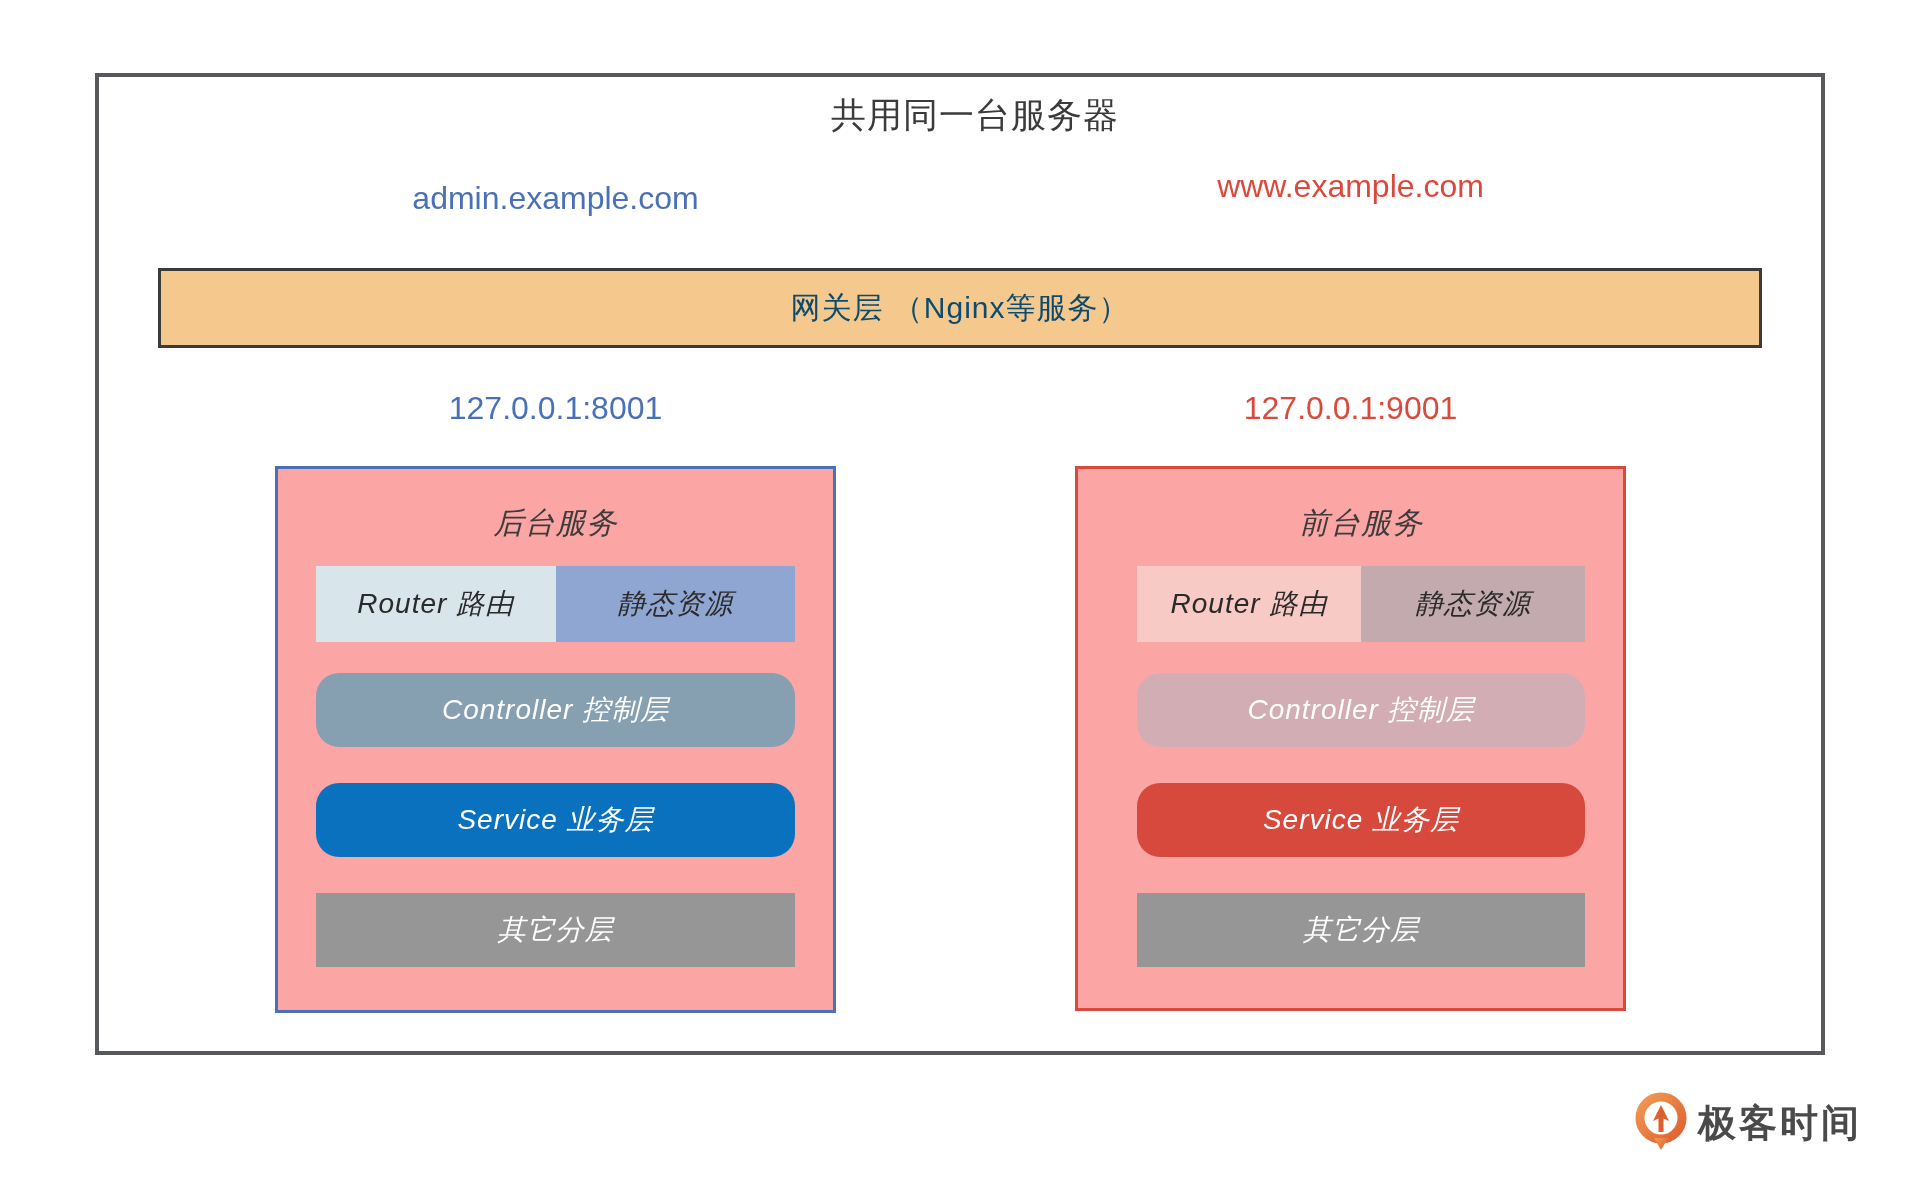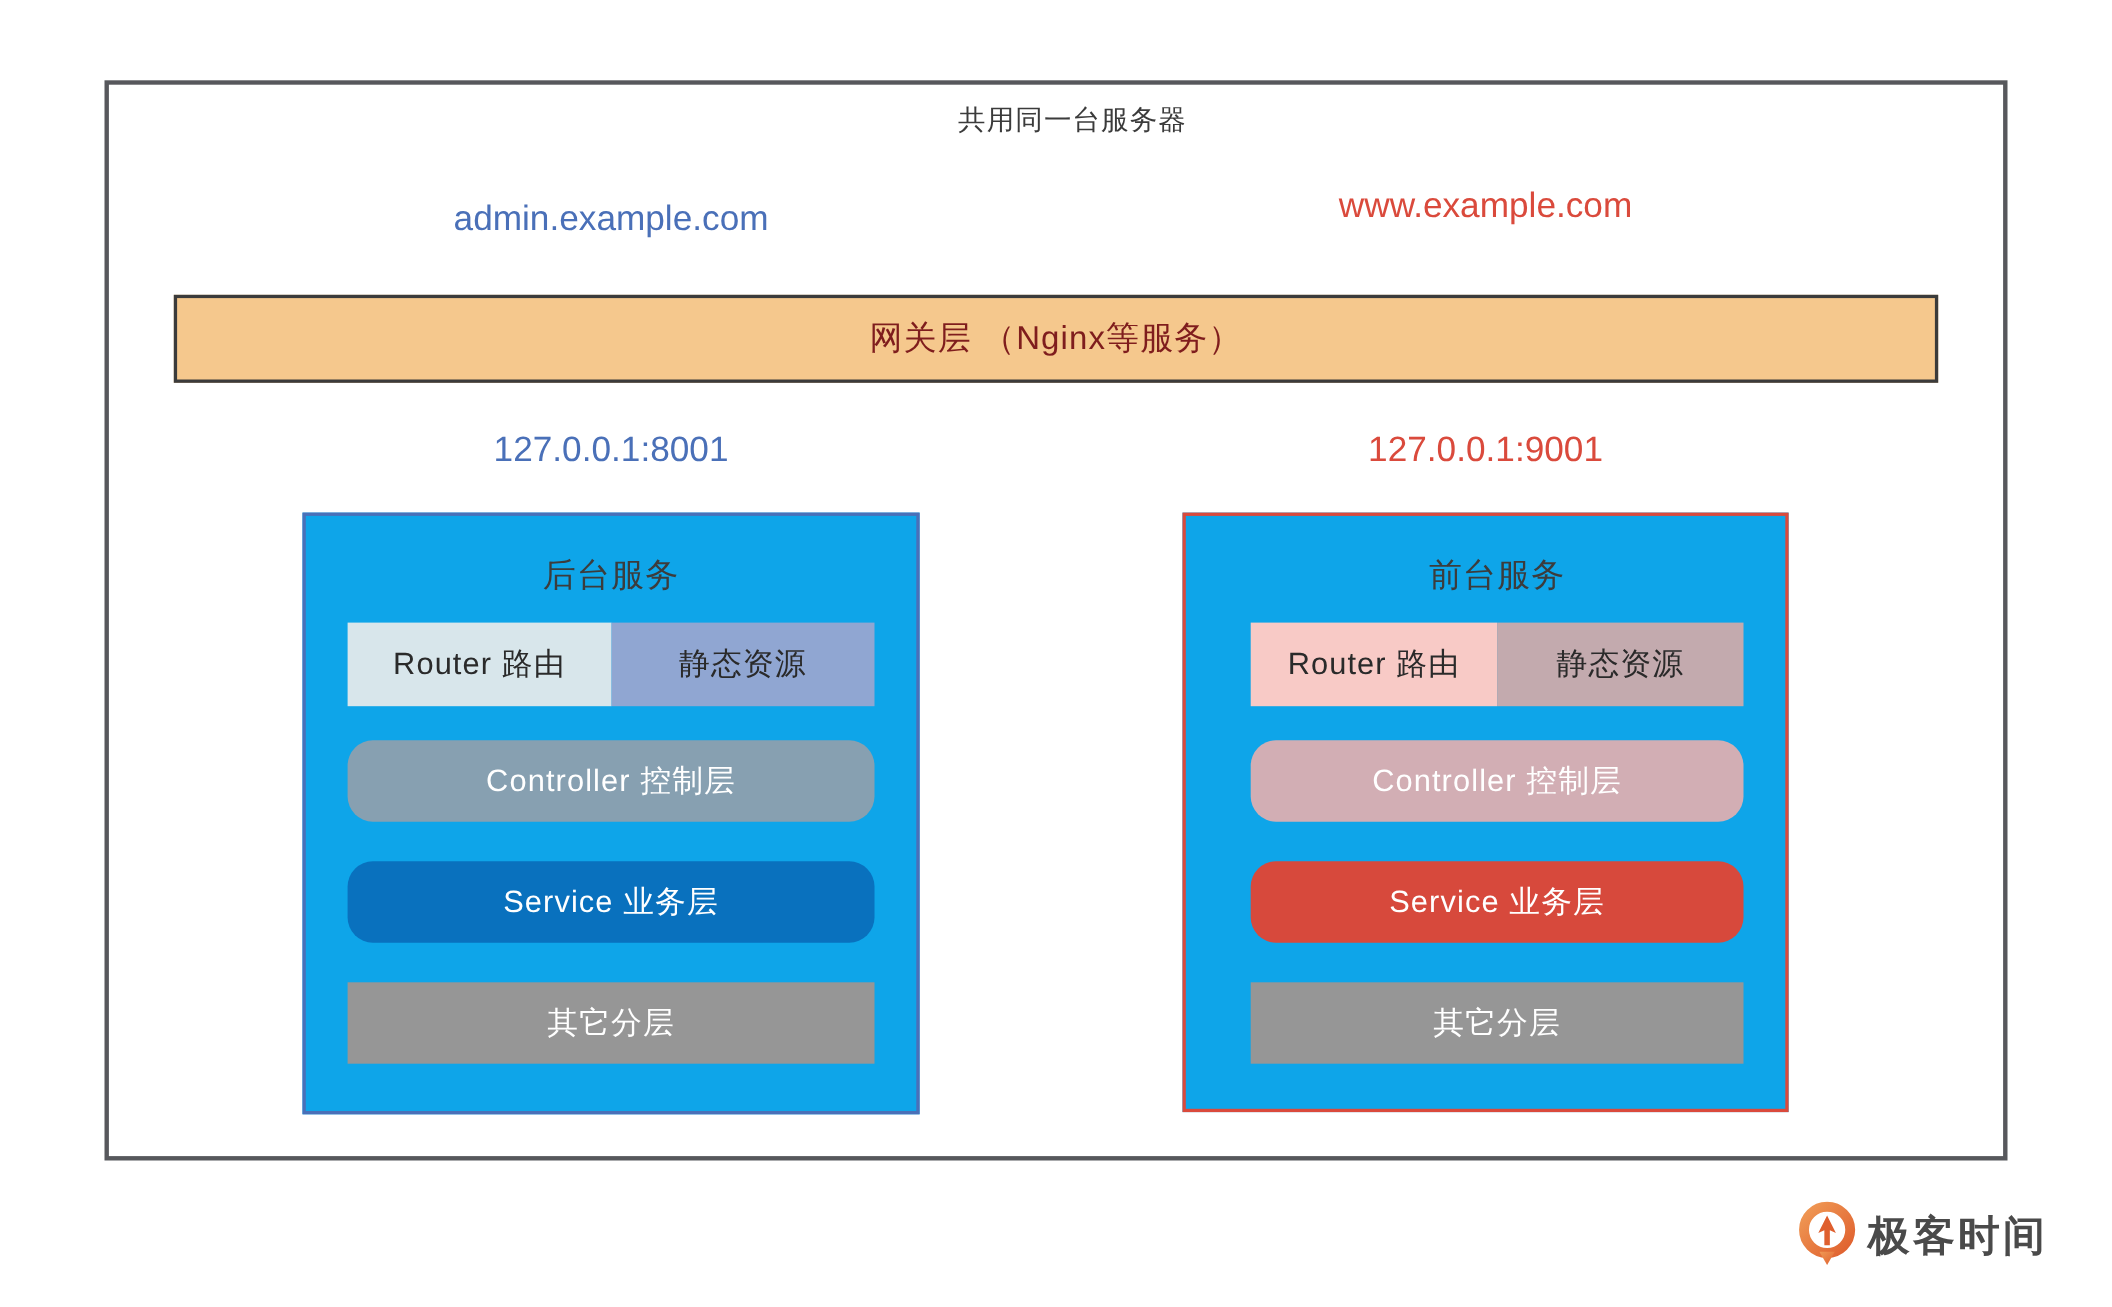--- a/index.html
+++ b/index.html
@@ -4,34 +4,34 @@
 <style>
   html,body{margin:0;padding:0;background:#ffffff;}
   .canvas{
     position:relative;width:1920px;height:1188px;background:#ffffff;overflow:hidden;
     font-family:"Liberation Sans","DejaVu Sans",sans-serif;color:#3b3b3b;
   }
   .abs{position:absolute;box-sizing:border-box;}
   .center{text-align:center;}
 
   .outer-box{left:95px;top:73px;width:1730px;height:982px;border:4px solid #57585c;background:#ffffff;}
-  .main-title{left:95px;top:92px;width:1760px;font-size:25px;letter-spacing:1px;}
+  .main-title{left:95px;top:92px;width:1760px;font-size:35px;letter-spacing:1px;}
 
   .domain-left{left:275px;top:180px;width:561px;font-size:32px;}
   .domain-right{left:1075px;top:168px;width:551px;font-size:32px;}
 
   .gateway{
     left:158px;top:268px;width:1604px;height:80px;
     border:3px solid #3b3b3b;font-size:30px;line-height:74px;letter-spacing:1px;
   }
 
   .ip-left{left:275px;top:390px;width:561px;font-size:32px;}
   .ip-right{left:1075px;top:390px;width:551px;font-size:32px;}
 
-  .panel{background:#0ea5e9;border:3px solid;}
+  .panel{background:#fca5a5;border:3px solid;font-style:italic;}
   .panel-left{left:275px;top:466px;width:561px;height:547px;}
   .panel-right{left:1075px;top:466px;width:551px;height:545px;}
 
   .panel-title{margin:34px 0 0 0;font-size:30px;text-align:center;letter-spacing:1px;color:#3c3c3c;}
   .rows{margin:22px 38px 0 38px;}
   .row{height:74px;line-height:74px;text-align:center;font-size:28px;letter-spacing:1px;}
   .row-split{display:flex;height:76px;margin-bottom:31px;}
   .row-split .cell{flex:1 1 0;line-height:76px;text-align:center;font-size:28px;color:#2a2a2a;letter-spacing:1px;}
   .row-light-text{color:#ffffff;}
   .mb36{margin-bottom:36px;border-radius:23px;}
@@ -45,21 +45,21 @@
 
 <div class="canvas">
 
   <div class="abs outer-box" style="border-color: rgb(87, 88, 92);"></div>
 
   <div class="abs main-title center" style="color: rgb(59, 59, 59);">共用同一台服务器</div>
 
   <div class="abs domain-left center" style="color: rgb(74, 112, 184);">admin.example.com</div>
   <div class="abs domain-right center" style="color: rgb(218, 74, 60);">www.example.com</div>
 
-  <div class="abs gateway center" style="background-color: rgb(245, 200, 141); color: #7f1d1d; border-color: rgb(59, 59, 59);">网关层 （Nginx等服务）</div>
+  <div class="abs gateway center" style="background-color: rgb(245, 200, 141); color: #0c4a6e; border-color: rgb(59, 59, 59);">网关层 （Nginx等服务）</div>
 
   <div class="abs ip-left center" style="color: rgb(74, 112, 184);">127.0.0.1:8001</div>
   <div class="abs ip-right center" style="color: rgb(218, 74, 60);">127.0.0.1:9001</div>
 
   <div class="abs panel panel-left" style="border-color: rgb(74, 112, 184);">
     <div class="panel-title">后台服务</div>
     <div class="rows">
       <div class="row-split">
         <div class="cell" style="background-color: rgb(216, 230, 235);">Router 路由</div>
         <div class="cell" style="background-color: rgb(144, 166, 210);">静态资源</div>

